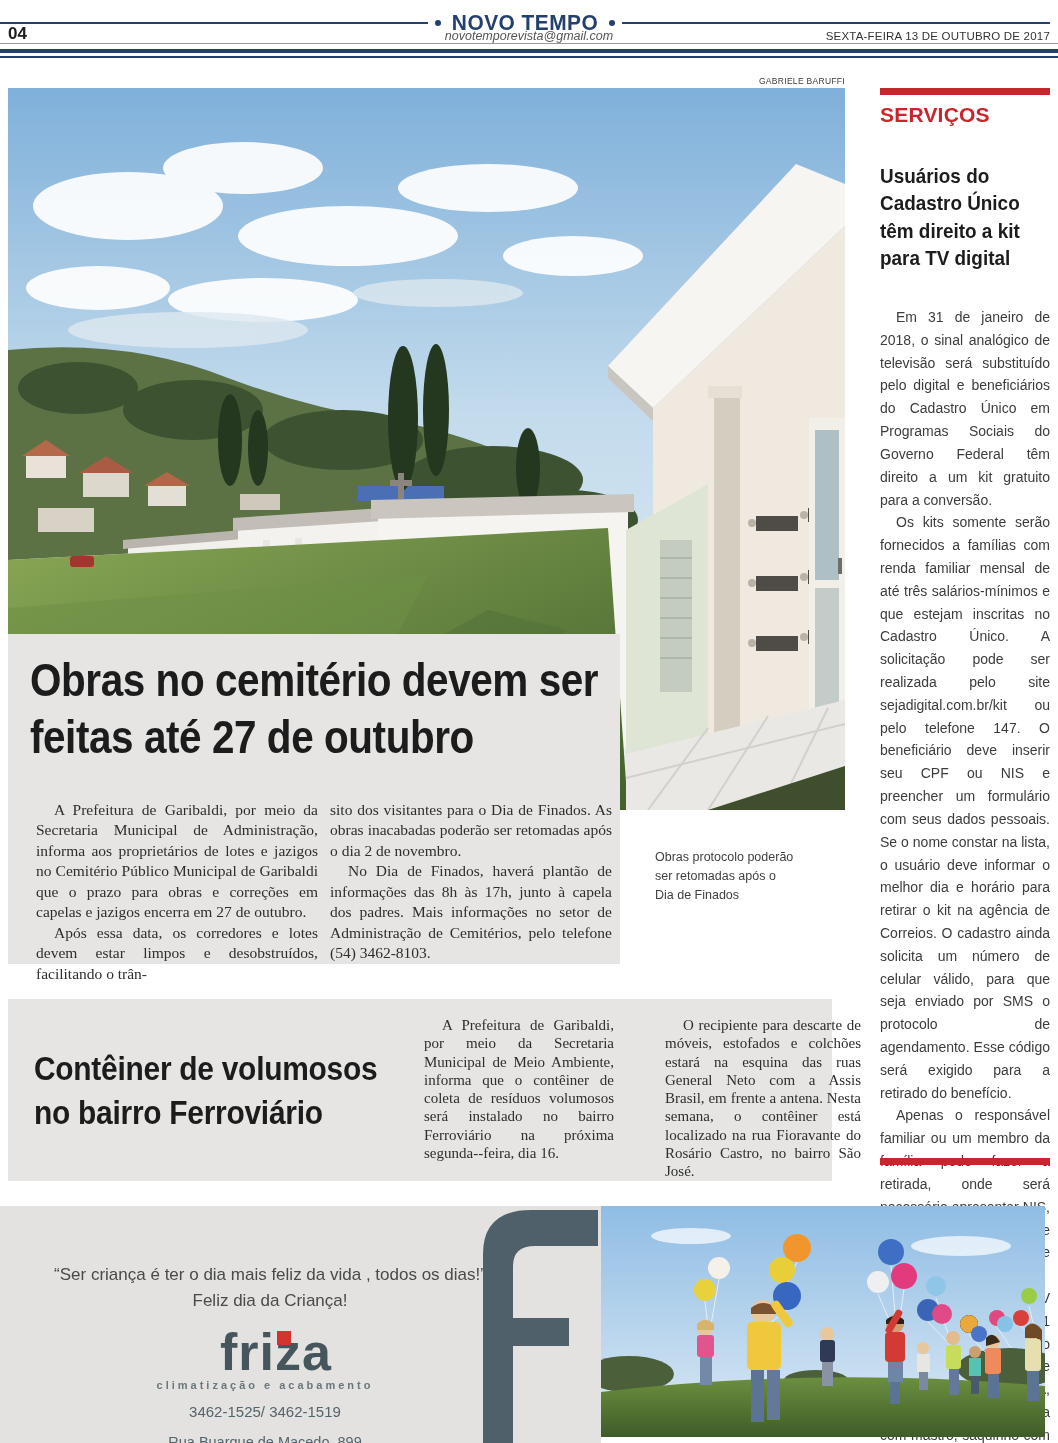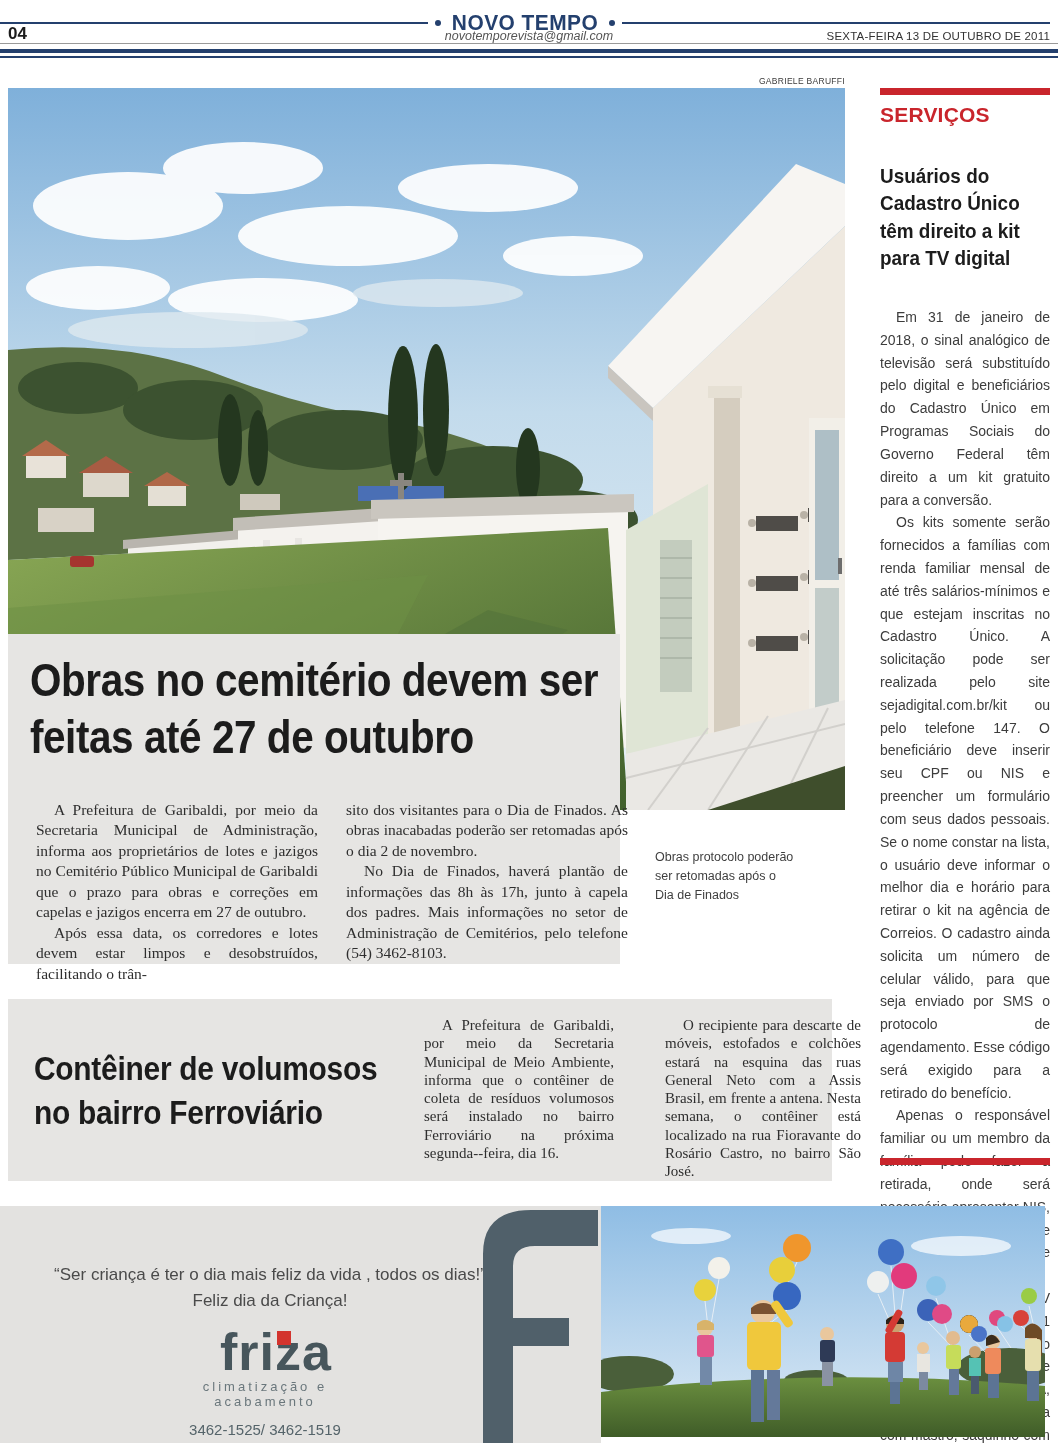--- a/index.html
+++ b/index.html
@@ -29,40 +29,40 @@
   .svc-head{top:162px;font-size:21px;font-weight:bold;line-height:1.3;color:#1c1c1c;
             transform:scaleX(.9);transform-origin:0 0;width:190px;}
   .svc-body{top:306px;font-size:14px;line-height:1.63;color:#3c3c3c;text-align:justify;}
   .svc-body p{margin:0;text-indent:16px;}
   .caption{left:655px;top:848px;width:140px;font-size:12.5px;line-height:1.5;color:#3f3f3f;}
   .adpanel{left:0;top:1206px;width:601px;height:237px;background:#e3e2e0;}
   .quote{left:30px;top:1262px;width:480px;text-align:center;font-size:17px;line-height:1.55;color:#4a4a4a;}
   .logoblk{left:150px;top:1328px;width:230px;text-align:center;color:#47565c;}
   .brand{font-size:52px;font-weight:bold;line-height:.95;letter-spacing:1px;position:relative;display:inline-block;margin-left:22px;}
   .brand-dot{position:absolute;left:57px;top:3px;width:14px;height:14px;background:#d3342e;}
-  .tagline{font-size:13px;letter-spacing:3px;color:#6a777c;margin-top:2px;}
+  .tagline{font-size:11px;letter-spacing:3px;color:#6a777c;margin-top:2px;font-weight:bold;}
   .phones{font-size:15px;margin-top:12px;color:#55646a;}
   .addr{font-size:14.5px;margin-top:14px;color:#55646a;}
   .site{font-size:13.5px;margin-top:2px;color:#55646a;}
 </style>
 </head>
 <body>
 
 <div id="page">
 
   <div class="abs masthead-row">
     <div class="rule-line"></div>
     <div class="rule-dot"></div>
     <div class="masthead-title">NOVO TEMPO</div>
     <div class="rule-dot"></div>
     <div class="rule-line"></div>
   </div>
   <div class="abs pagenum">04</div>
   <div class="abs hdr-email">novotemporevista@gmail.com</div>
-  <div class="abs hdr-date">SEXTA-FEIRA 13 DE OUTUBRO DE 2011</div>
+  <div class="abs hdr-date">SEXTA-FEIRA 13 DE OUTUBRO DE 2017</div>
   <div class="abs" style="left:0;top:43px;width:1058px;height:1px;background:#9a9a9a;"></div>
   <div class="abs navy" style="left:0;top:49px;width:1058px;height:4px;"></div>
   <div class="abs navy" style="left:0;top:56px;width:1058px;height:2px;"></div>
 
   <div class="abs credit">GABRIELE BARUFFI</div>
 
   <svg class="abs" style="left:8px;top:88px;" width="837" height="722" viewBox="0 0 837 722">
     <defs>
       <linearGradient id="sky" x1="0" y1="0" x2="0" y2="1">
         <stop offset="0" stop-color="#7fb0da"></stop>
@@ -190,21 +190,21 @@
       <polygon points="700,722 837,678 837,722" fill="#3f4e2c"></polygon>
     </g>
   </svg>
 
   <div class="abs graybox" style="left:8px;top:634px;width:612px;height:330px;"></div>
   <div class="abs headline h1">Obras no cemitério devem ser feitas até 27 de outubro</div>
   <div class="abs serif" style="left:36px;top:800px;width:282px;">
     <p>A Prefeitura de Garibaldi, por meio da Secretaria Municipal de Administração, informa aos proprietários de lotes e jazigos no Cemitério Público Municipal de Garibaldi que o prazo para obras e correções em capelas e jazigos encerra em 27 de outubro.</p>
     <p>Após essa data, os corredores e lotes devem estar limpos e desobstruídos, facilitando o trân-</p>
   </div>
-  <div class="abs serif" style="left:346px;top:800px;width:282px;">
+  <div class="abs serif" style="left:330px;top:800px;width:282px;">
     <p style="text-indent:0;">sito dos visitantes para o Dia de Finados. As obras inacabadas poderão ser retomadas após o dia 2 de novembro.</p>
     <p>No Dia de Finados, haverá plantão de informações das 8h às 17h, junto à capela dos padres. Mais informações no setor de Administração de Cemitérios, pelo telefone (54) 3462-8103.</p>
   </div>
   <div class="abs caption">Obras protocolo poderão ser retomadas após o Dia de Finados</div>
 
   <div class="abs svc" style="top:88px;height:7px;background:#c9252c;"></div>
   <div class="abs svc svc-kicker">SERVIÇOS</div>
   <div class="abs svc svc-head">Usuários do Cadastro Único têm direito a kit para TV digital</div>
   <div class="abs svc svc-body">
     <p>Em 31 de janeiro de 2018, o sinal analógico de televisão será substituído pelo digital e beneficiários do Cadastro Único em Programas Sociais do Governo Federal têm direito a um kit gratuito para a conversão.</p>

